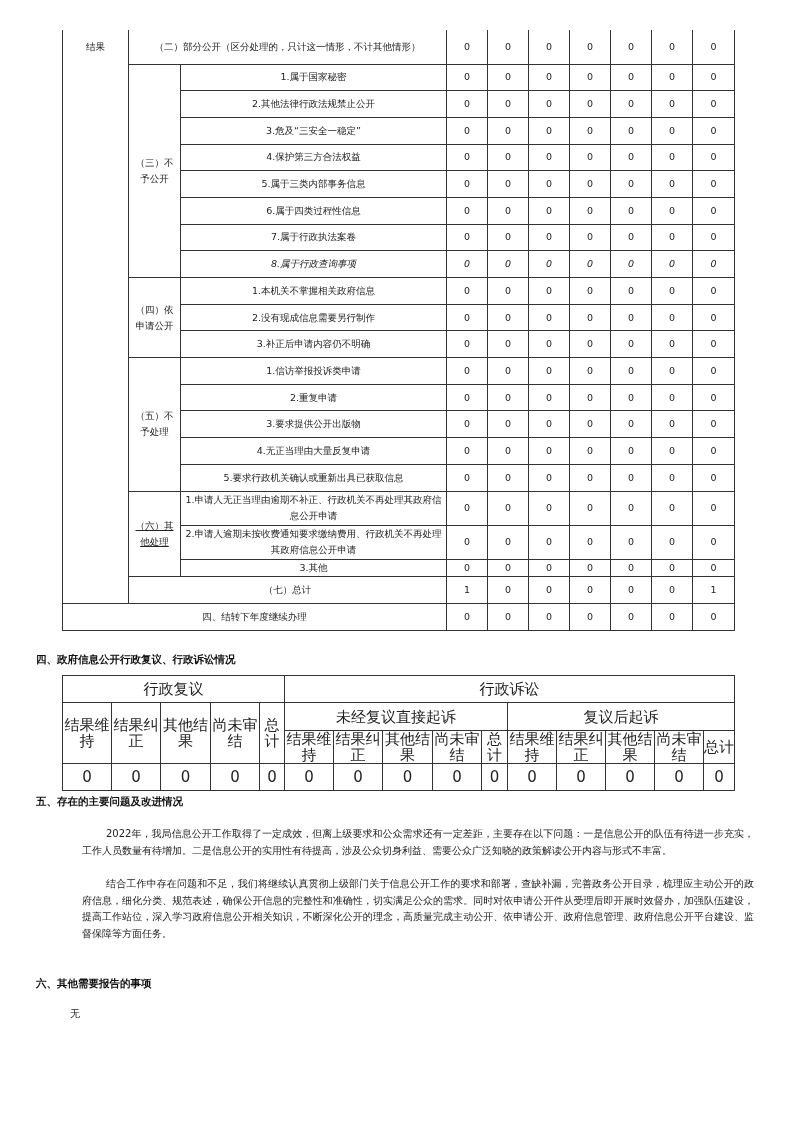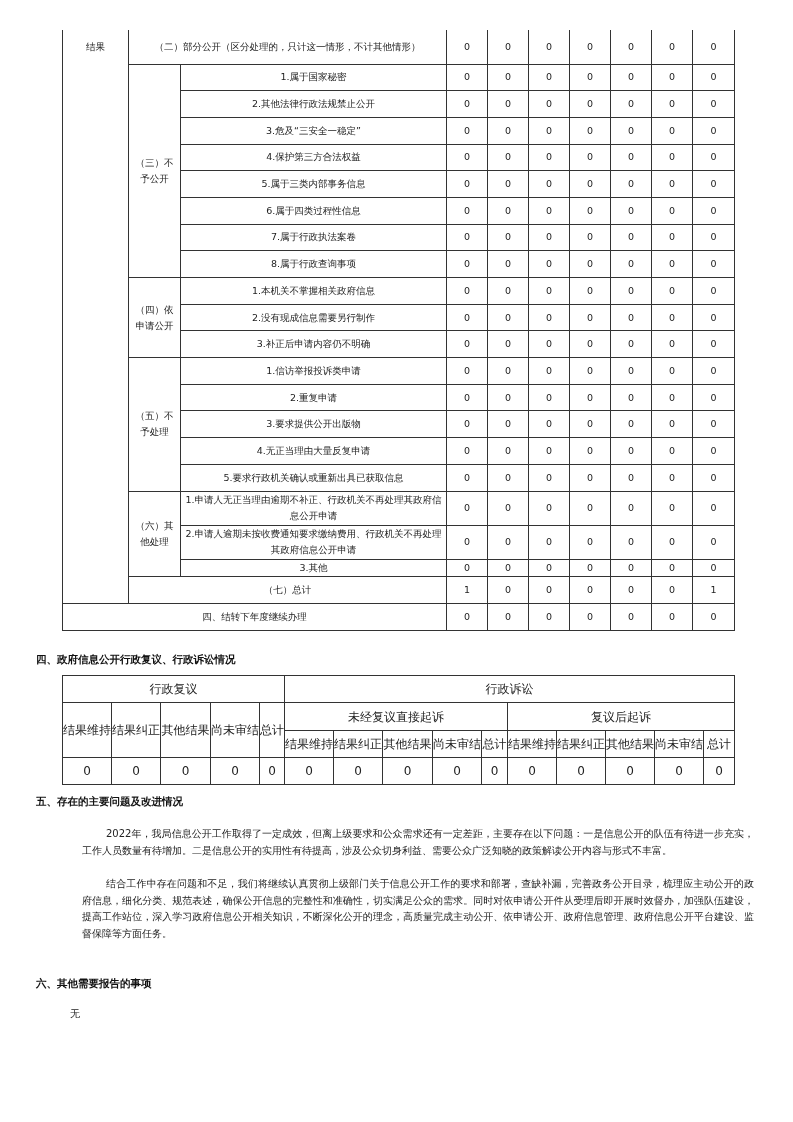--- a/index.html
+++ b/index.html
@@ -4,21 +4,21 @@
 <style>
   html, body { margin:0; padding:0; background:#ffffff; }
   body { width:793px; height:1122px; position:relative; overflow:hidden;
          font-family:"DejaVu Sans", "Liberation Sans", sans-serif; color:#222; }
   table { border-collapse:collapse; position:absolute; table-layout:fixed; }
   td { border:1px solid #333; text-align:center; vertical-align:middle; font-size:9.5px;
        padding:0; line-height:16px; color:#222; }
   #t1 { left:62px; top:30px; width:672px; }
   #t1 td.noTop { border-top:none; }
   #t2 { left:62px; top:675px; width:672px; }
-  #t2 td { font-size:12px; }
+  #t2 td { font-size:15px; }
   .h { position:absolute; font-weight:bold; font-size:10.5px; color:#111; }
   .para { position:absolute; left:62px; width:672px; font-size:10px; line-height:16.5px; color:#222;
           text-indent:2.4em; text-align:justify;margin-left:20px; }
   .none { position:absolute; left:70px; top:1007px; font-size:10px; color:#222; }
 </style>
 </head>
 <body>
 
 <table id="t1">
   <colgroup>
@@ -109,21 +109,21 @@
       <tr style="height: 26.7px;">
         <td>7.属于行政执法案卷</td>
         <td>0</td>
         <td>0</td>
         <td>0</td>
         <td>0</td>
         <td>0</td>
         <td>0</td>
         <td>0</td>
       </tr>
-      <tr style="height: 26.7px;">
+      <tr style="height: 26.7px; font-style: italic;">
         <td>8.属于行政查询事项</td>
         <td>0</td>
         <td>0</td>
         <td>0</td>
         <td>0</td>
         <td>0</td>
         <td>0</td>
         <td>0</td>
       </tr>
       <tr style="height: 26.7px;">
@@ -202,21 +202,21 @@
         <td>5.要求行政机关确认或重新出具已获取信息</td>
         <td>0</td>
         <td>0</td>
         <td>0</td>
         <td>0</td>
         <td>0</td>
         <td>0</td>
         <td>0</td>
       </tr>
       <tr style="height: 34px;">
-        <td rowspan="3" style="padding: 0px 2px;">（六）其他处理</td>
+        <td rowspan="3" style="padding: 0px 2px; text-decoration: underline;">（六）其他处理</td>
         <td style="line-height: 16px;">1.申请人无正当理由逾期不补正、行政机关不再处理其政府信息公开申请</td>
         <td>0</td>
         <td>0</td>
         <td>0</td>
         <td>0</td>
         <td>0</td>
         <td>0</td>
         <td>0</td>
       </tr>
       <tr style="height: 34px;">

